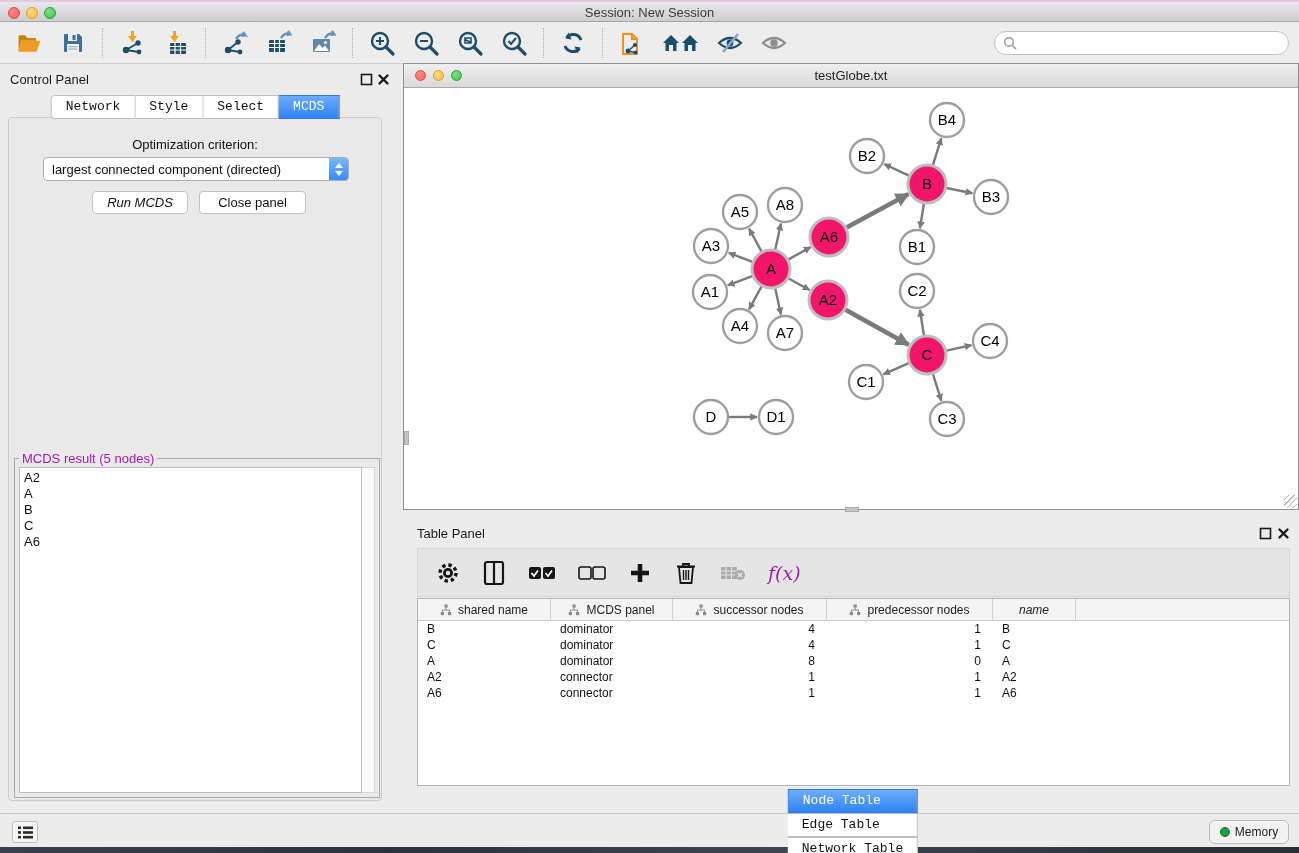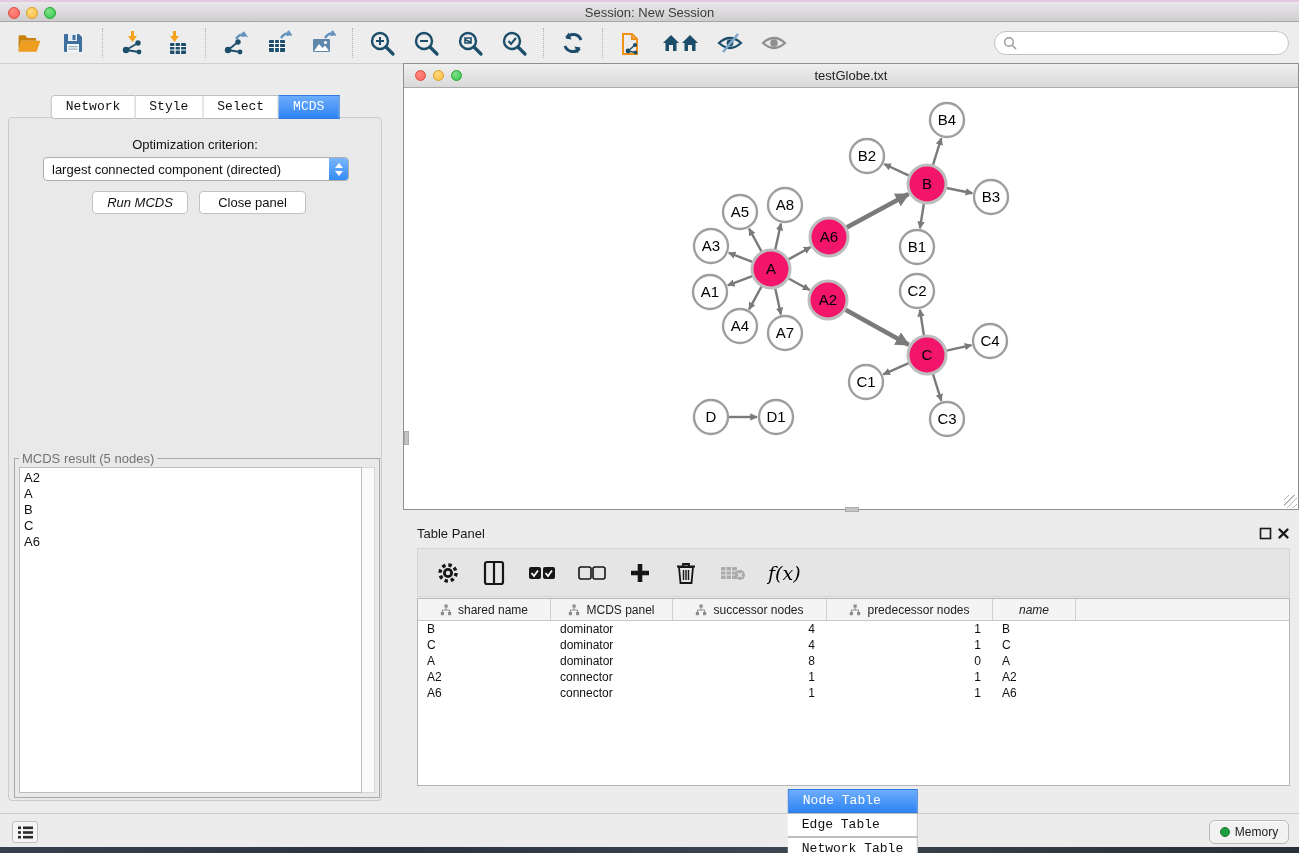--- a/index.html
+++ b/index.html
@@ -42,21 +42,21 @@
     border:1px solid #ADADAD; border-radius:4px; display:flex; align-items:center; cursor:pointer; }
   .dropdown .dd-text { flex:1; font-size:13px; padding-left:8px; color:#111; white-space:nowrap; overflow:hidden; }
   .dd-spin { width:19px; height:22px; border-radius:0 3px 3px 0; background:linear-gradient(#7AB6FC,#348CF6);
     display:flex; flex-direction:column; align-items:center; justify-content:center; gap:3px; }
   .dd-up { width:0; height:0; border-left:4px solid transparent; border-right:4px solid transparent; border-bottom:5px solid #FFF; }
   .dd-dn { width:0; height:0; border-left:4px solid transparent; border-right:4px solid transparent; border-top:5px solid #FFF; }
   .cp-btn { position:absolute; top:191px; height:23px; background:#FFF; border:1px solid #C2C2C2;
     border-radius:4px; font-size:13px; color:#111; font-family:"Liberation Sans",sans-serif; cursor:pointer; }
   .mcds-fieldset { position:absolute; left:14px; top:458px; width:366px; height:340px;
     border:1px solid #A9A9A9; background:#E9E9E9; }
-  .mcds-legend { position:absolute; top:-8px; left:4px; background:#E9E9E9; font-size:13px; padding:0 3px; color:#737373; }
+  .mcds-legend { position:absolute; top:-8px; left:4px; background:#E9E9E9; font-size:13px; padding:0 3px; color:#a21caf; }
   .mcds-list { position:absolute; left:4px; top:8px; right:17px; bottom:4px; background:#FFF;
     border:1px solid #BDBDBD; overflow:hidden; padding:2px 0 0 4px; }
   .mcds-scroll { position:absolute; top:8px; right:4px; bottom:4px; width:13px; background:#FAFAFA; border:1px solid #D5D5D5; border-left:none; }
   .list-item { font-size:13px; line-height:16px; color:#111; cursor:default; }
 
   
   .netwin { position:absolute; left:403px; top:63px; width:896px; height:447px;
     background:#FFF; border:1px solid #8F8F8F; }
   .netwin-titlebar { position:absolute; left:0; top:0; width:100%; height:24px;
     background:linear-gradient(#EFEFEF,#D9D9D9); border-bottom:1px solid #ABABAB; }
@@ -67,21 +67,21 @@
   .grip { position:absolute; right:1px; bottom:1px; width:13px; height:13px; cursor:nwse-resize;
     background:repeating-linear-gradient(135deg, transparent 0 3px, #B5B5B5 3px 4px); }
   .mini-thumb-v { position:absolute; left:0px; top:367px; width:5px; height:14px; background:#C4C4C4; border:1px solid #ADADAD; }
   .mini-thumb-h { position:absolute; left:441px; bottom:-3px; width:14px; height:5px; background:#C4C4C4; border:1px solid #ADADAD; }
 
   
   .tp-header { position:absolute; left:403px; top:522px; width:896px; height:22px; }
   .tp-toolbar { position:absolute; left:417px; top:548px; width:873px; height:49px;
     background:#E5E5E5; border:1px solid #D4D4D4; display:flex; align-items:center; gap:22px; padding-left:18px; }
   .tp-ico { display:flex; align-items:center; justify-content:center; min-width:24px; height:26px; cursor:pointer; }
-  .fx-label { font-family:"DejaVu Serif",serif; font-style:italic; font-size:19px; color:#000000; }
+  .fx-label { font-family:"DejaVu Serif",serif; font-style:italic; font-size:19px; color:#a21caf; }
   .datatable { position:absolute; left:417px; top:598px; width:873px; height:188px;
     background:#FFF; border:1px solid #B5B5B5; overflow:hidden; }
   .dt-headrow { display:flex; height:22px; background:#F4F4F4; border-bottom:1px solid #C9C9C9; }
   .dt-hcell { display:flex; align-items:center; justify-content:center; gap:6px; font-size:12px; color:#222;
     border-right:1px solid #CFCFCF; height:100%; cursor:pointer; }
   .dt-row { display:flex; height:16px; align-items:center; cursor:default; }
   .dt-cell { font-size:12px; color:#111; overflow:hidden; white-space:nowrap; }
   .dt-cell.left { text-align:left; padding-left:9px; }
   .dt-cell.right { text-align:right; padding-right:12px; }
   .tp-tabs { position:absolute; top:789px; left:853px; transform:translateX(-50%); display:flex; }
@@ -260,20 +260,29 @@
     </div>
     <div class="searchbox">
       <svg width="14" height="14" viewBox="0 0 14 14">
         <circle cx="6" cy="6" r="4.3" stroke="#9A9A9A" stroke-width="1.4" fill="none"></circle>
         <line x1="9.2" y1="9.2" x2="13" y2="13" stroke="#9A9A9A" stroke-width="1.6"></line>
       </svg>
       <input type="text" placeholder="" style="">
     </div>
   </div>
 
+  <div class="cp-header">
+    <span class="panel-title">Control Panel</span>
+    <svg class="float-ico" style="left:360px" viewBox="0 0 13 13">
+      <rect x="1.5" y="1.5" width="10" height="10" fill="none" stroke="#1A1A1A" stroke-width="1.6"></rect>
+    </svg>
+    <svg class="float-ico" style="left:377px" viewBox="0 0 13 13">
+      <path d="M2.5 2.5 L10.5 10.5 M10.5 2.5 L2.5 10.5" stroke="#1A1A1A" stroke-width="2.4" stroke-linecap="round"></path>
+    </svg>
+  </div>
   <div class="cp-body"></div>
   <div class="seg-tabs" id="cp-tabs">
       <div class="seg-tab">Network</div>
       <div class="seg-tab">Style</div>
       <div class="seg-tab">Select</div>
       <div class="seg-tab active">MCDS</div>
     </div>
   <div class="opt-label">Optimization criterion:</div>
   <div class="dropdown">
     <span class="dd-text">largest connected component (directed)</span>

